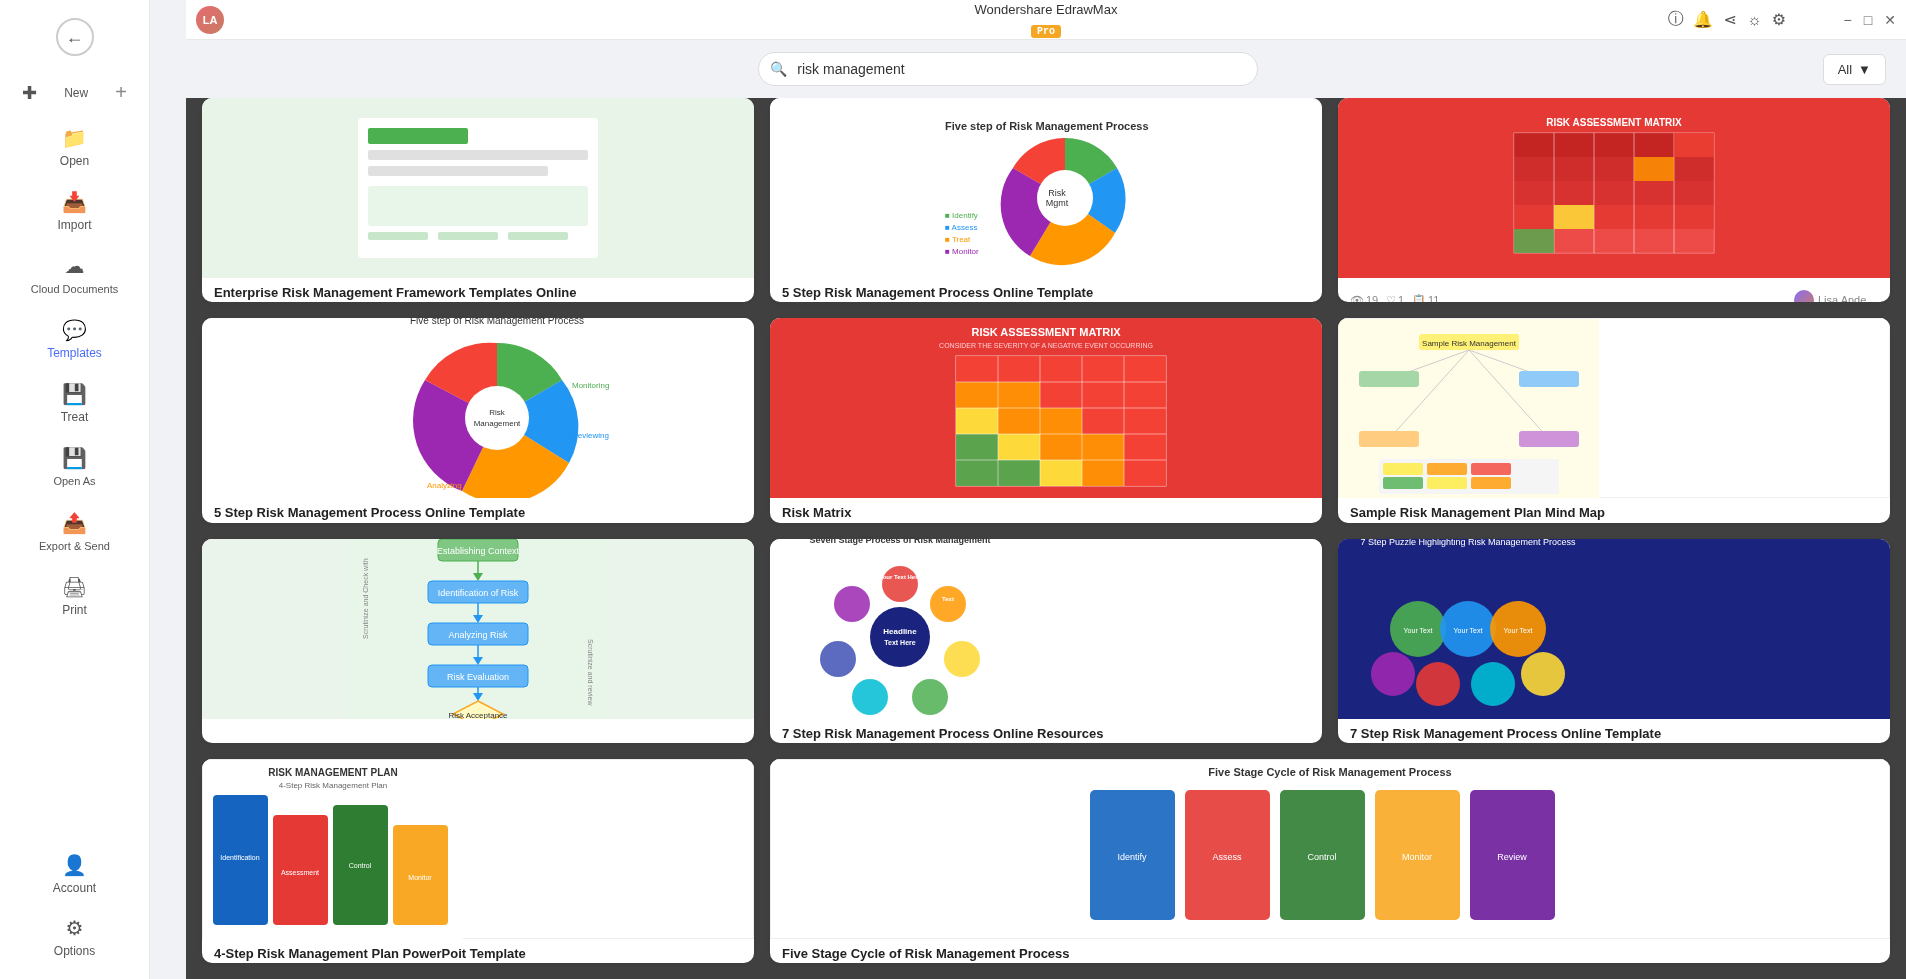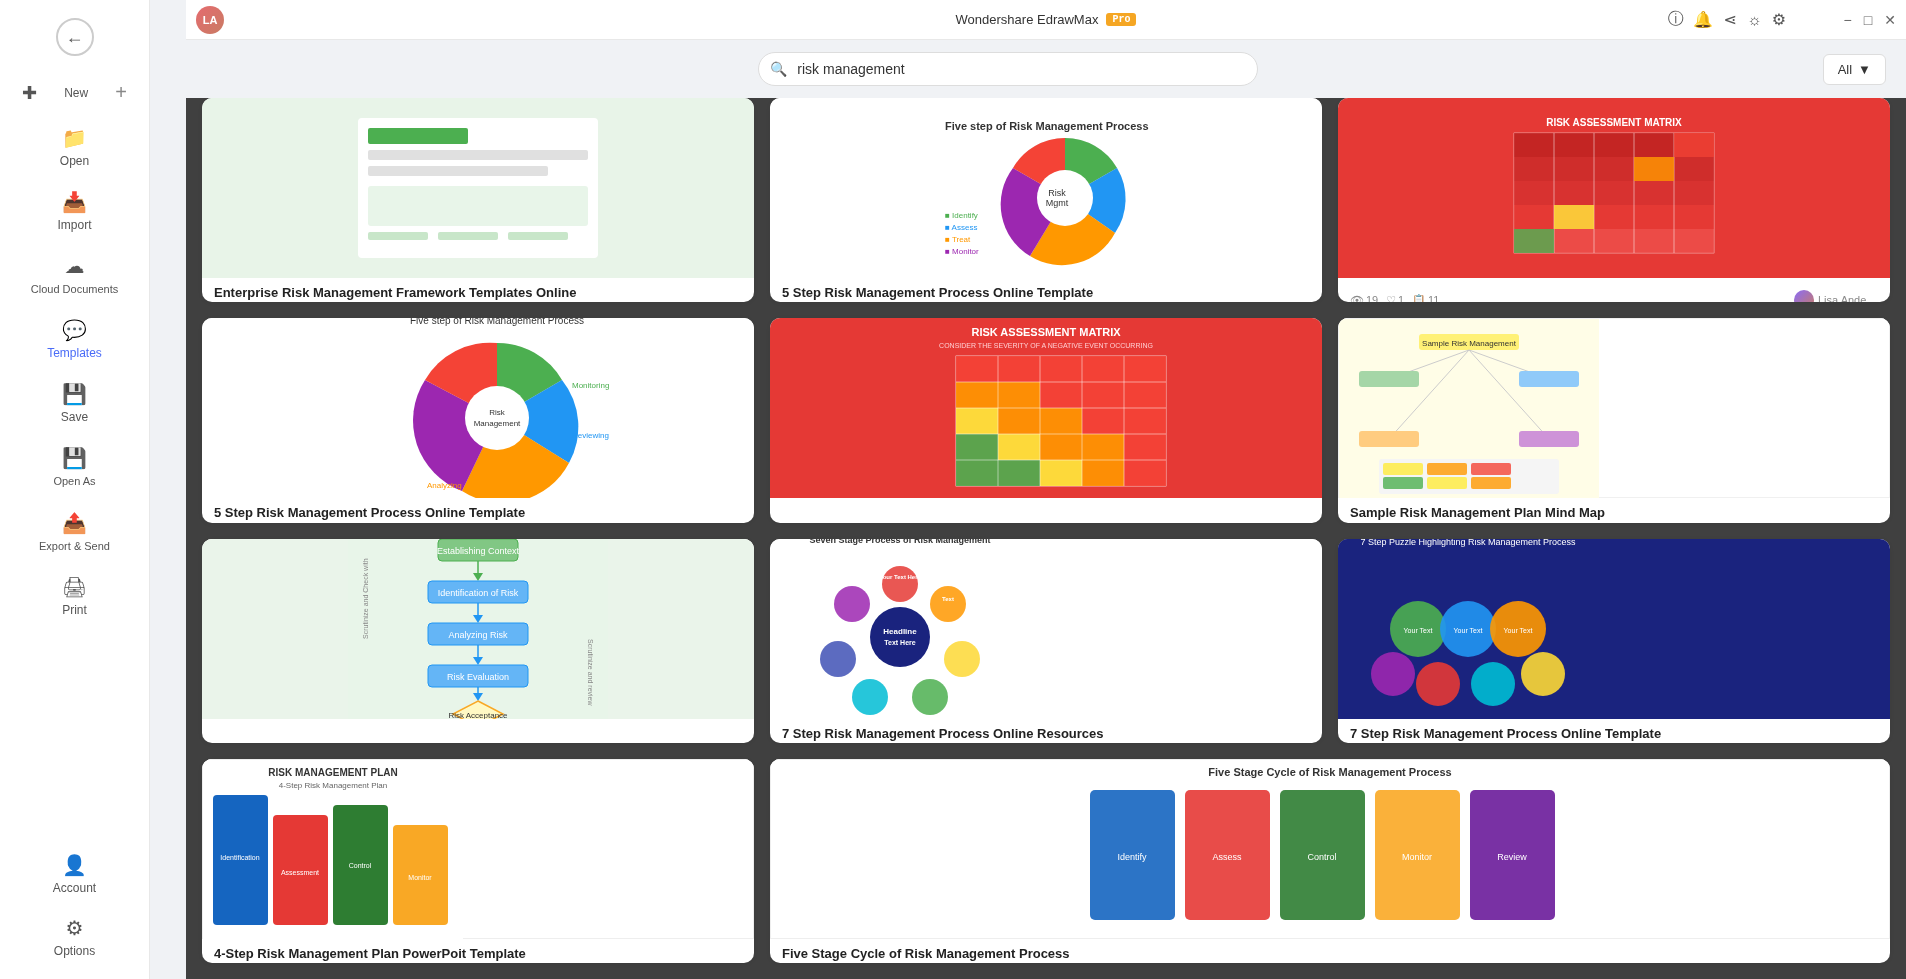--- a/index.html
+++ b/index.html
@@ -76,20 +76,21 @@
       border-bottom: 1px solid #e8e8e8;
       position: relative;
     }
     .titlebar-title {
       font-size: 13px;
       color: #333;
       font-weight: 500;
       display: flex;
       align-items: center;
       gap: 8px;
+      flex-direction: column;
     }
     .pro-badge {
       background: #f5a623;
       color: #fff;
       font-size: 10px;
       padding: 1px 6px;
       border-radius: 3px;
       font-weight: bold;
       font-family: Liberation Mono, monospace;
     }
@@ -275,21 +276,21 @@
     <div class="sidebar-item">
       <span class="icon">☁</span>
       <span class="sidebar-item-label" style="font-size:11px;text-align:center;line-height:1.3">Cloud Documents</span>
     </div>
     <div class="sidebar-item active">
       <span class="icon">💬</span>
       <span class="sidebar-item-label">Templates</span>
     </div>
     <div class="sidebar-item">
       <span class="icon">💾</span>
-      <span class="sidebar-item-label">Save</span>
+      <span class="sidebar-item-label">Treat</span>
     </div>
     <div class="sidebar-item">
       <span class="icon">💾</span>
       <span class="sidebar-item-label" style="font-size:11px;text-align:center;line-height:1.3">Open As</span>
     </div>
     <div class="sidebar-item">
       <span class="icon">📤</span>
       <span class="sidebar-item-label" style="font-size:11px;text-align:center;line-height:1.3">Export &amp; Send</span>
     </div>
     <div class="sidebar-item">
@@ -503,20 +504,24 @@
             <line x1="40" y1="90" x2="250" y2="90" stroke="#fff" stroke-width="0.5"></line>
             <line x1="40" y1="116" x2="250" y2="116" stroke="#fff" stroke-width="0.5"></line>
             <line x1="40" y1="142" x2="250" y2="142" stroke="#fff" stroke-width="0.5"></line>
             <line x1="82" y1="38" x2="82" y2="168" stroke="#fff" stroke-width="0.5"></line>
             <line x1="124" y1="38" x2="124" y2="168" stroke="#fff" stroke-width="0.5"></line>
             <line x1="166" y1="38" x2="166" y2="168" stroke="#fff" stroke-width="0.5"></line>
             <line x1="208" y1="38" x2="208" y2="168" stroke="#fff" stroke-width="0.5"></line>
           </svg>
         </div>
       </div>
+      <div class="card-body">
+        <div class="card-title">Risk Matrix</div>
+
+      </div>
     </div>
 
     <div class="card">
       <div class="card-thumb">
         <div style="background:#fff;width:100%;height:180px;border:1px solid #f0f0f0;">
           <svg viewBox="0 0 260 180" width="260" height="180">
             <rect x="0" y="0" width="260" height="180" fill="#fffde7"></rect>
 
             <rect x="80" y="15" width="100" height="16" fill="#fff176" rx="3"></rect>
             <text x="130" y="27" font-size="8" fill="#333" text-anchor="middle">Sample Risk Management</text>

